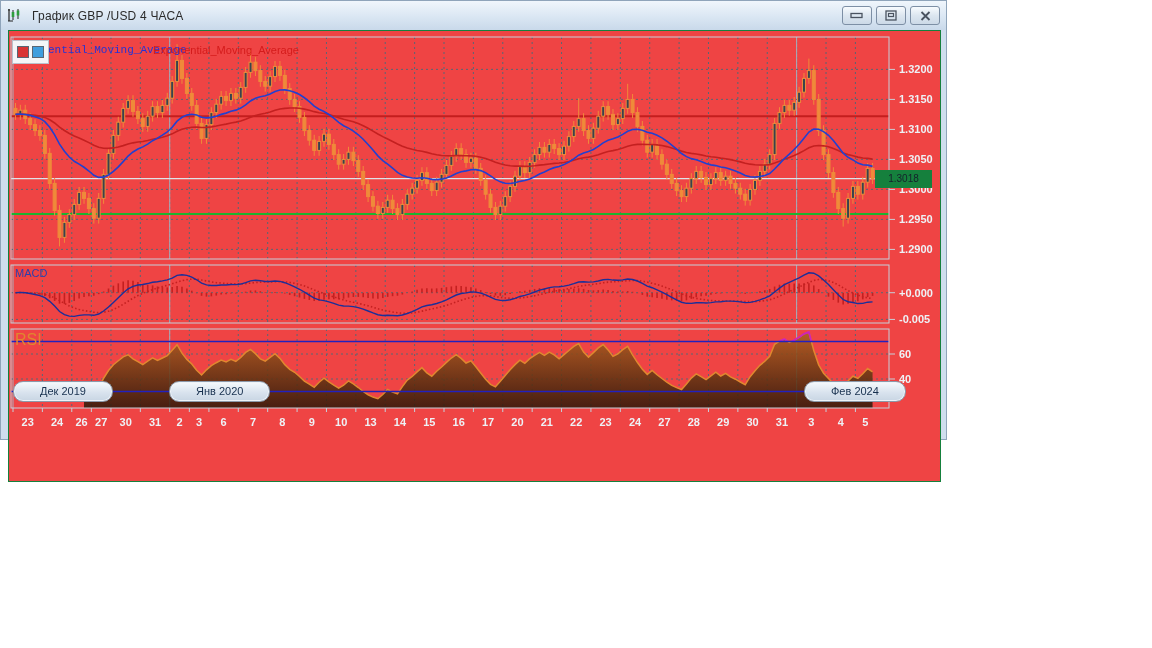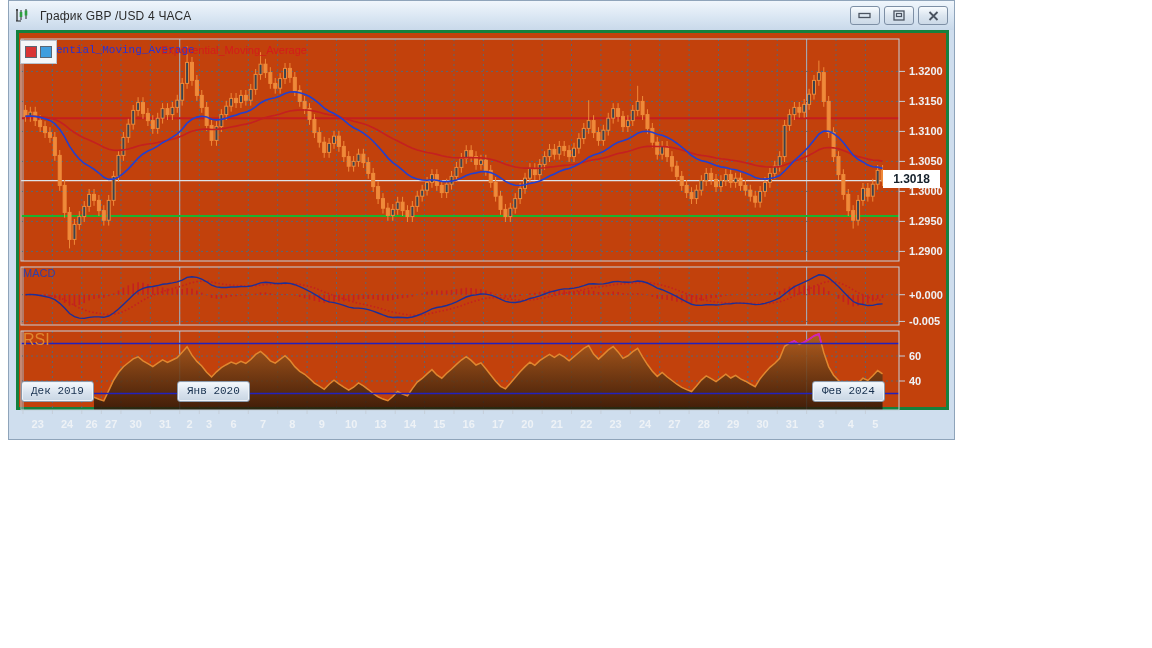--- a/index.html
+++ b/index.html
@@ -1,45 +1,45 @@
 <!DOCTYPE html>
 <html><head>
 <meta charset="utf-8">
 <style>
   html,body{margin:0;padding:0;background:#ffffff;width:1152px;height:648px;overflow:hidden;
     font-family:"Liberation Sans","DejaVu Sans",sans-serif;}
   .abs{position:absolute;}
   #page{position:relative;width:1152px;height:648px;background:#ffffff;}
   
-  #win{left:0;top:0;width:947px;height:440px;background:#cfdeee;border:1px solid #8fa4ba;box-sizing:border-box;margin-left:8px;}
+  #win{left:0;top:0;width:947px;height:440px;background:#cfdeee;border:1px solid #8fa4ba;box-sizing:border-box;}
   #titlebar{left:0;top:0;width:100%;height:29px;
     background:linear-gradient(#f0f6fc,#d8e5f2 60%,#c9d9ea);display:flex;align-items:center;box-sizing:border-box;padding:0 6px;}
   #title-text{font-size:12px;color:#2b2b2b;margin-left:8px;letter-spacing:.2px;}
   #win-buttons{margin-left:auto;display:flex;gap:4px;}
   .winbtn{width:28px;height:17px;border:1px solid #7d8fa5;border-radius:3px;
     background:linear-gradient(#f8fbfe,#dce6f0 50%,#ccd9e7);display:flex;align-items:center;justify-content:center;cursor:default;}
   
-  #client{left:7px;top:29px;width:933px;height:380px;background:#c2410c;border:3px solid #15803d;box-sizing:border-box;}
+  #client{left:7px;top:29px;width:933px;height:452px;background:#ef4444;border:1px solid #15803d;box-sizing:border-box;}
   
   #toolbox{left:11px;top:39px;width:35px;height:22px;background:#f4f6f8;border:1px solid #b9c2cc;
     display:flex;align-items:center;justify-content:center;gap:3px;z-index:5;}
   .sq{width:10px;height:10px;border:1px solid #5a6673;}
   #sq-red{background:#d83434;}
   #sq-blue{background:#3f9ede;}
   #legend-blue{left:47px;top:43px;font-size:11px;color:#2633d6;z-index:4;white-space:nowrap;font-family:Liberation Mono, monospace;}
   #legend-red{left:152px;top:43px;font-size:11px;color:#d41b1b;z-index:4;white-space:nowrap;text-align:center;}
   #macd-label{left:14px;top:266px;font-size:11px;color:#2c3fae;z-index:4;}
   #rsi-label{left:14px;top:330px;font-size:16px;color:#e0872f;z-index:4;}
-  .month-btn{top:380px;height:19px;padding:0 9px;font-size:11px;color:#17304e;line-height:19px;
-    background:linear-gradient(#f6fafd,#d9e3ee 55%,#c8d5e3);border:1px solid #8b99aa;border-radius:3px;z-index:6;box-shadow:0 0 0 1px #eef3f8 inset;font-family:Liberation Mono, monospace;}
+  .month-btn{top:380px;height:19px;padding:0 26px;font-size:11px;color:#17304e;line-height:19px;
+    background:linear-gradient(#f6fafd,#d9e3ee 55%,#c8d5e3);border:1px solid #8b99aa;border-radius:10px;z-index:6;box-shadow:0 0 0 1px #eef3f8 inset;}
   #month-dec{left:12px;}
   #month-jan{left:168px;text-align:center;}
   #month-feb{left:803px;}
-  #price-tag{left:874px;top:169px;width:57px;height:18px;background:#ffffff;color:#15202b;
-    font-size:12px;font-weight:700;text-align:center;line-height:18px;z-index:6;}
+  #price-tag{left:874px;top:169px;width:57px;height:18px;background:#15803d;color:#15202b;
+    font-size:10px;font-weight:400;text-align:center;line-height:18px;z-index:6;}
   svg text{font-family:"Liberation Sans","DejaVu Sans",sans-serif;}
 </style>
 </head>
 <body>
 
 <div id="page">
   <div id="win" class="abs">
 
     <div id="titlebar">
       <span style="display:inline-flex;">

